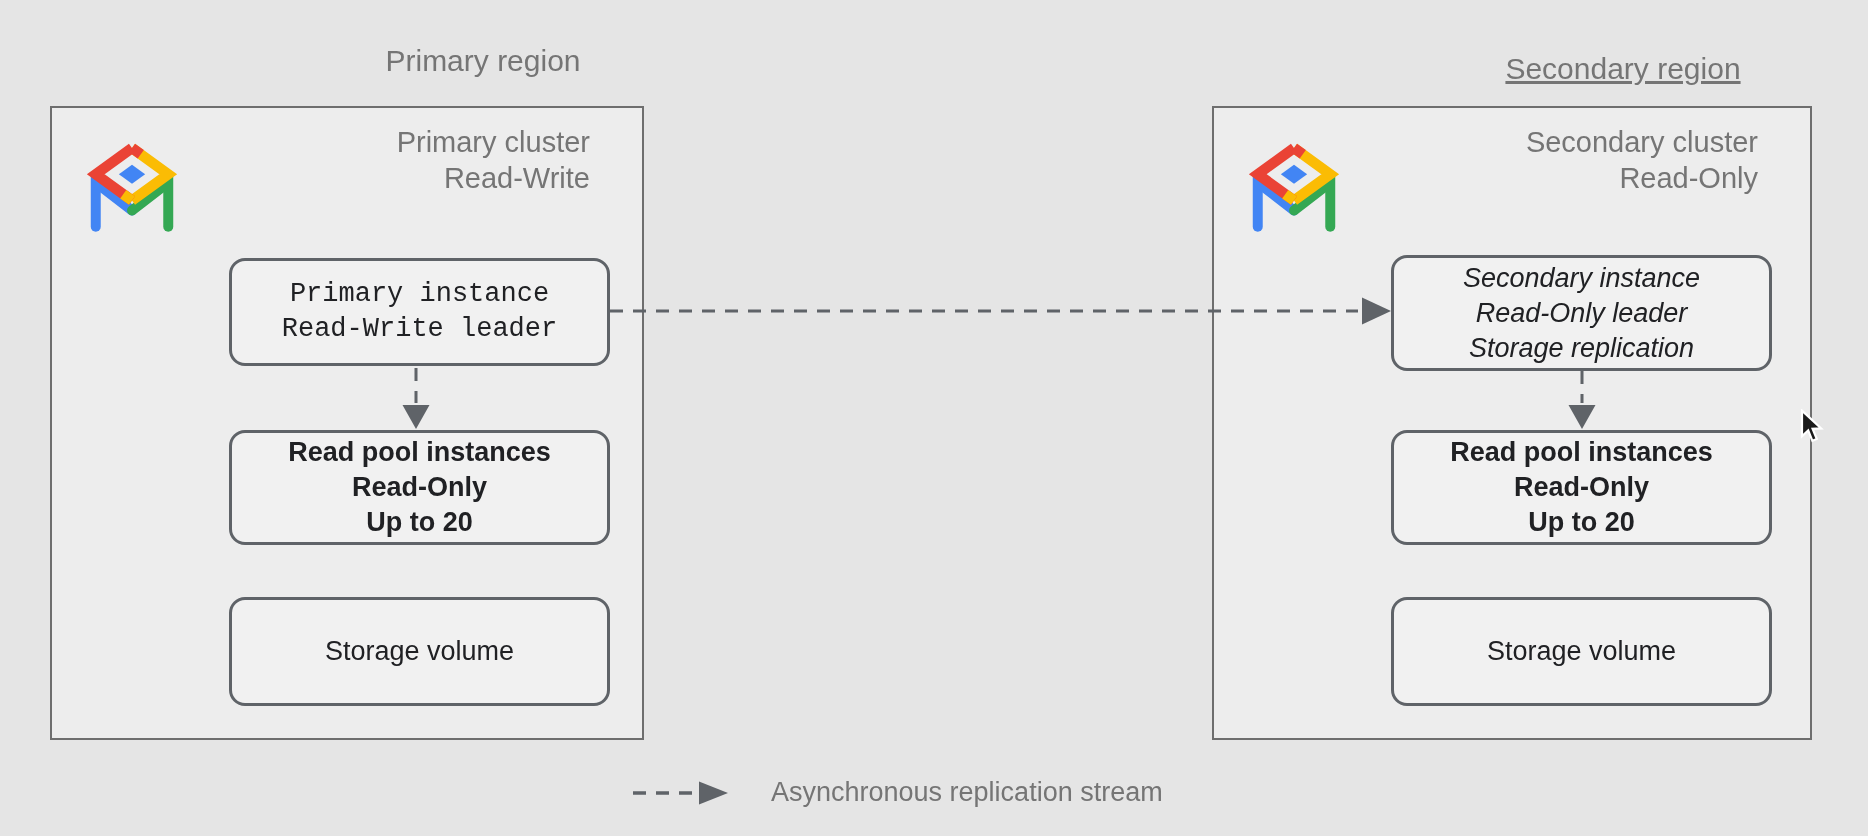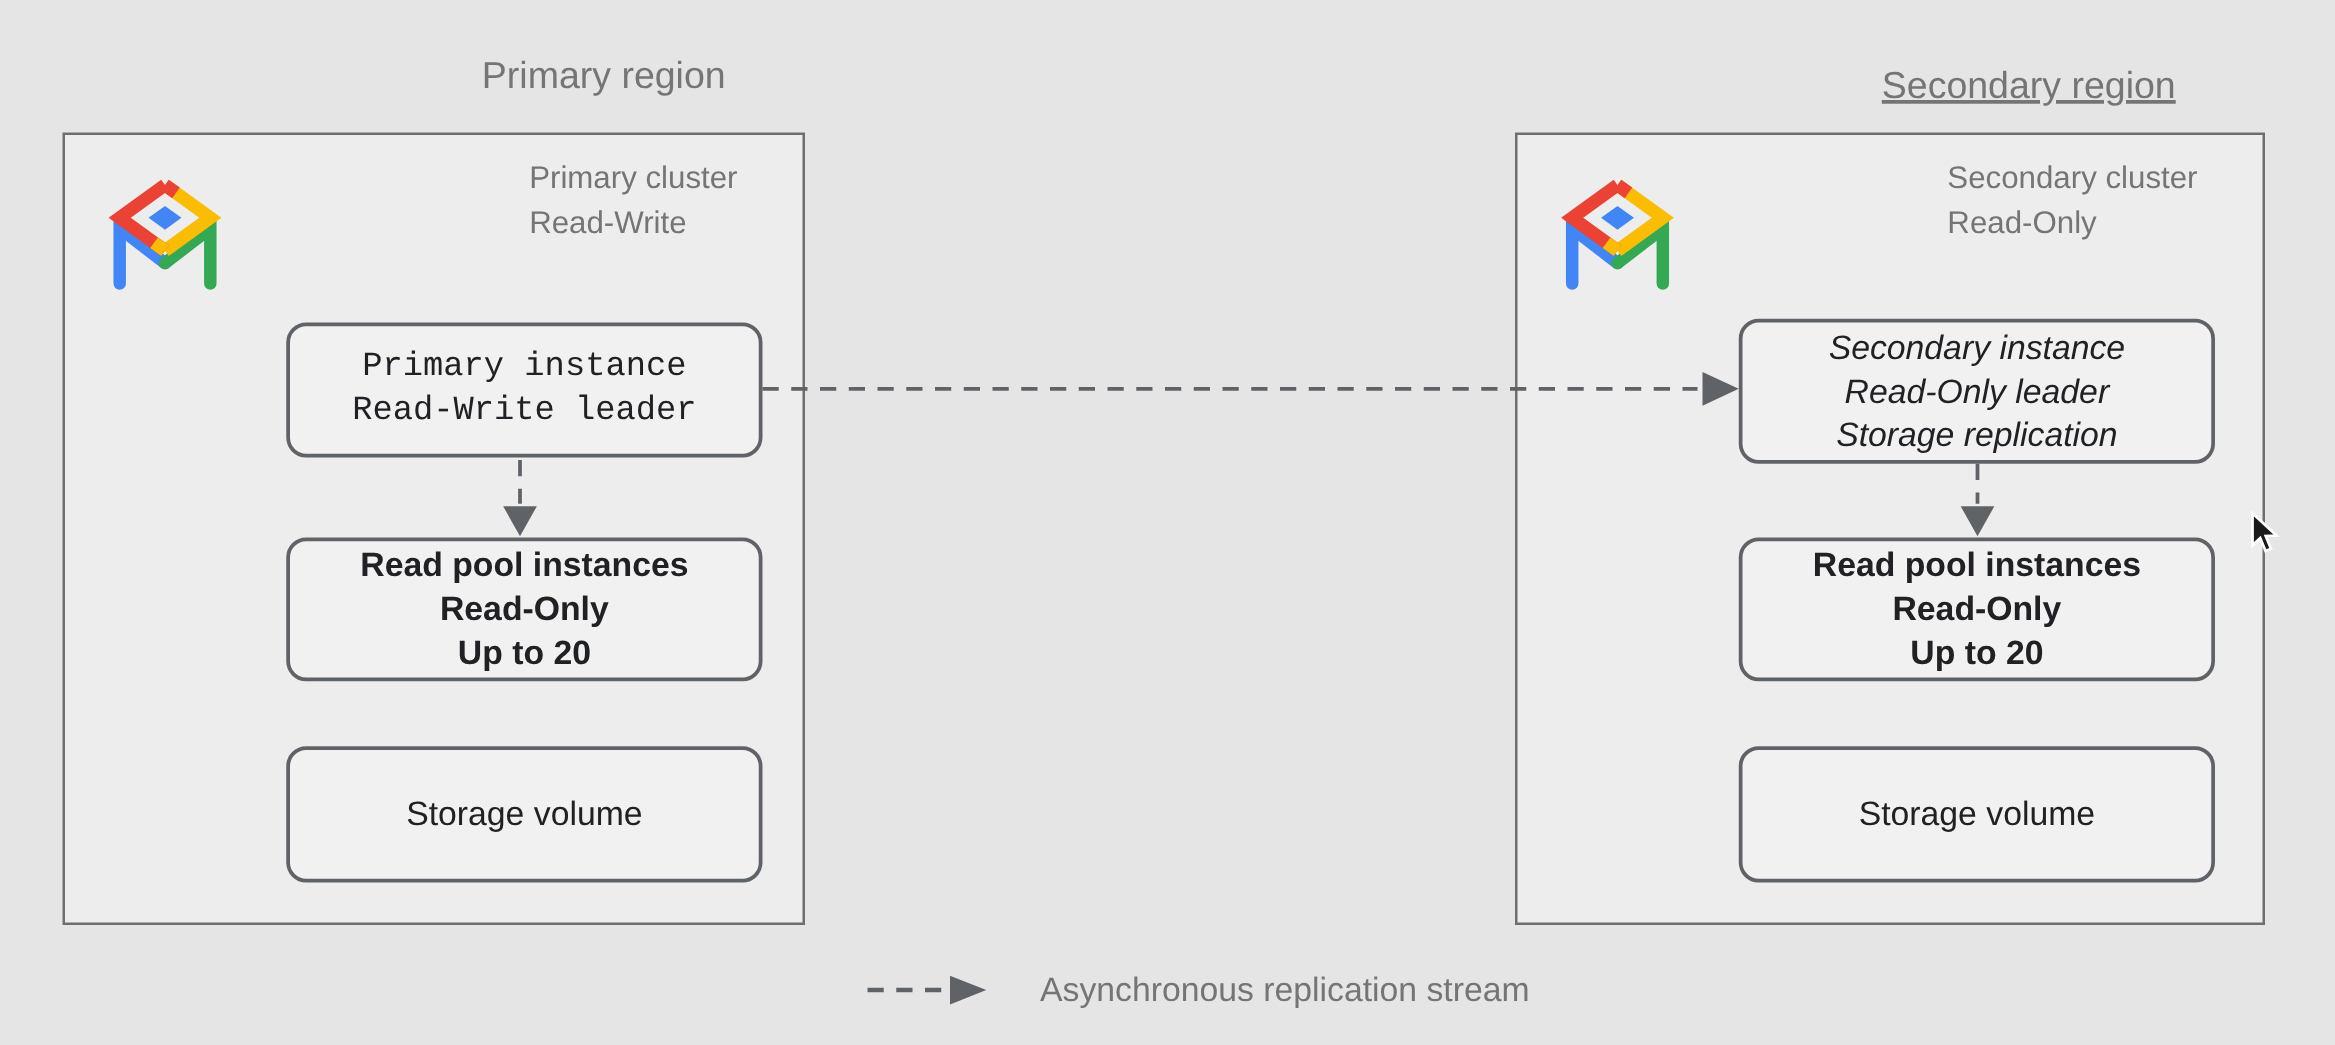--- a/index.html
+++ b/index.html
@@ -27,22 +27,22 @@
     top: 106px;
     height: 634px;
     background: var(--cluster-fill, #ededed);
     border: 2px solid var(--cluster-border, #6e6e6e);
     box-sizing: border-box;
   }
   .cluster-title {
     position: absolute;
     top: 16px;
     right: 52px;
-    text-align: left;
-    font-size: 25px;
+    text-align: right;
+    font-size: 29px;
     line-height: 36px;
     color: var(--muted-text, #757575);
     white-space: nowrap;
   }
   .cluster-icon {
     position: absolute;
     left: 22px;
     top: 26px;
   }
   .node {
@@ -66,24 +66,24 @@
   .node-readpool   { top: 322px; height: 115px; font-weight: bold; }
   .node-storage    { top: 489px; height: 109px; }
   .node-instance-r { top: 147px; height: 116px; font-style: italic; }
   .arrow-overlay {
     position: absolute;
     left: 0; top: 0;
     pointer-events: none;
   }
   .legend {
     position: absolute;
-    left: 692px;
+    left: 631px;
     top: 777px;
     display: flex;
-    align-items: flex-start;
+    align-items: center;
   }
   .legend-text {
     margin-left: 36px;
     font-size: 27px;
     color: var(--muted-text, #757575);
     white-space: nowrap;
   }
   .cursor {
     position: absolute;
     left: 1798px;

